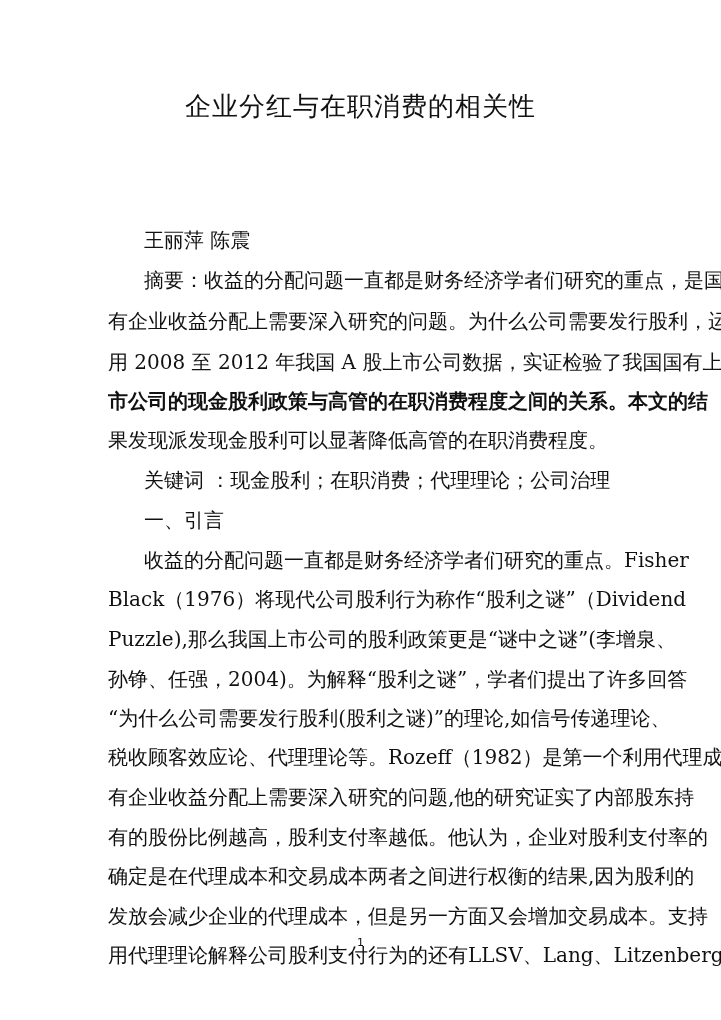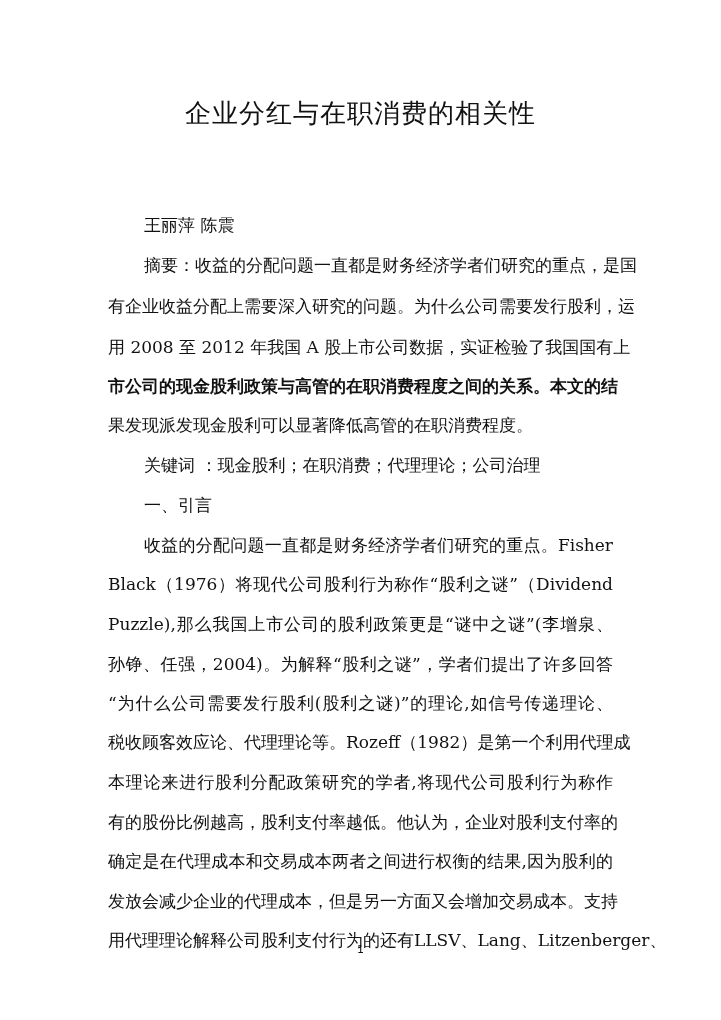--- a/index.html
+++ b/index.html
@@ -10,44 +10,45 @@
   body {
     width: 721px;
     height: 1020px;
     position: relative;
     overflow: hidden;
     color: #111111;
     font-family: "DejaVu Serif", "Liberation Serif", serif;
   }
   .page {
     position: absolute;
-    left: 0; top: 7px;
+    left: 0; top: 0;
     width: 721px; height: 776px;
     background: #ffffff;
   }
   .title {
     position: absolute;
     left: 0; right: 0;
     top: 88px;
     text-align: center;
     font-size: 26px;
     letter-spacing: 1px;
     line-height: 36px;
     font-weight: normal;
     margin: 0;
   }
   .line {
     position: absolute;
     left: 108px;
     width: 505px;
-    font-size: 17px;
+    font-size: 20px;
     line-height: 20px;
     white-space: nowrap;
     text-align: justify;
     text-align-last: justify;
+    margin-top: 22px;
   }
   .line.indent {
     left: 144px;
     width: 469px;
   }
   .line.last {
     text-align-last: left;
   }
   .page-number {
     position: absolute;
@@ -74,21 +75,21 @@
       <div class="line" style="top: 369px; font-weight: bold;">市公司的现金股利政策与高管的在职消费程度之间的关系。本文的结</div>
       <div class="line last" style="top: 408px;">果发现派发现金股利可以显著降低高管的在职消费程度。</div>
       <div class="line indent last" style="top: 448px;">关键词  ：现金股利；在职消费；代理理论；公司治理</div>
       <div class="line indent last" style="top: 488px;">一、引言</div>
       <div class="line indent" style="top: 528px;">收益的分配问题一直都是财务经济学者们研究的重点。Fisher</div>
       <div class="line" style="top: 567px;">Black（1976）将现代公司股利行为称作“股利之谜”（Dividend</div>
       <div class="line" style="top: 607px;">Puzzle),那么我国上市公司的股利政策更是“谜中之谜”(李增泉、</div>
       <div class="line" style="top: 647px;">孙铮、任强，2004)。为解释“股利之谜”，学者们提出了许多回答</div>
       <div class="line" style="top: 686px;">“为什么公司需要发行股利(股利之谜)”的理论,如信号传递理论、</div>
       <div class="line" style="top: 725px;">税收顾客效应论、代理理论等。Rozeff（1982）是第一个利用代理成</div>
-      <div class="line" style="top: 765px;">本理论来进行股利分配政策研究的学者,将现代公司股利行为称作</div>
+      <div class="line" style="top: 765px;">有企业收益分配上需要深入研究的问题,他的研究证实了内部股东持</div>
       <div class="line" style="top: 805px;">有的股份比例越高，股利支付率越低。他认为，企业对股利支付率的</div>
       <div class="line" style="top: 844px;">确定是在代理成本和交易成本两者之间进行权衡的结果,因为股利的</div>
       <div class="line" style="top: 884px;">发放会减少企业的代理成本，但是另一方面又会增加交易成本。支持</div>
       <div class="line" style="top: 923px;">用代理理论解释公司股利支付行为的还有LLSV、Lang、Litzenberger、</div>
     </div>
 
   <div class="page-number" style="top:936px;">1</div>
 </div>
 
 </body></html>

